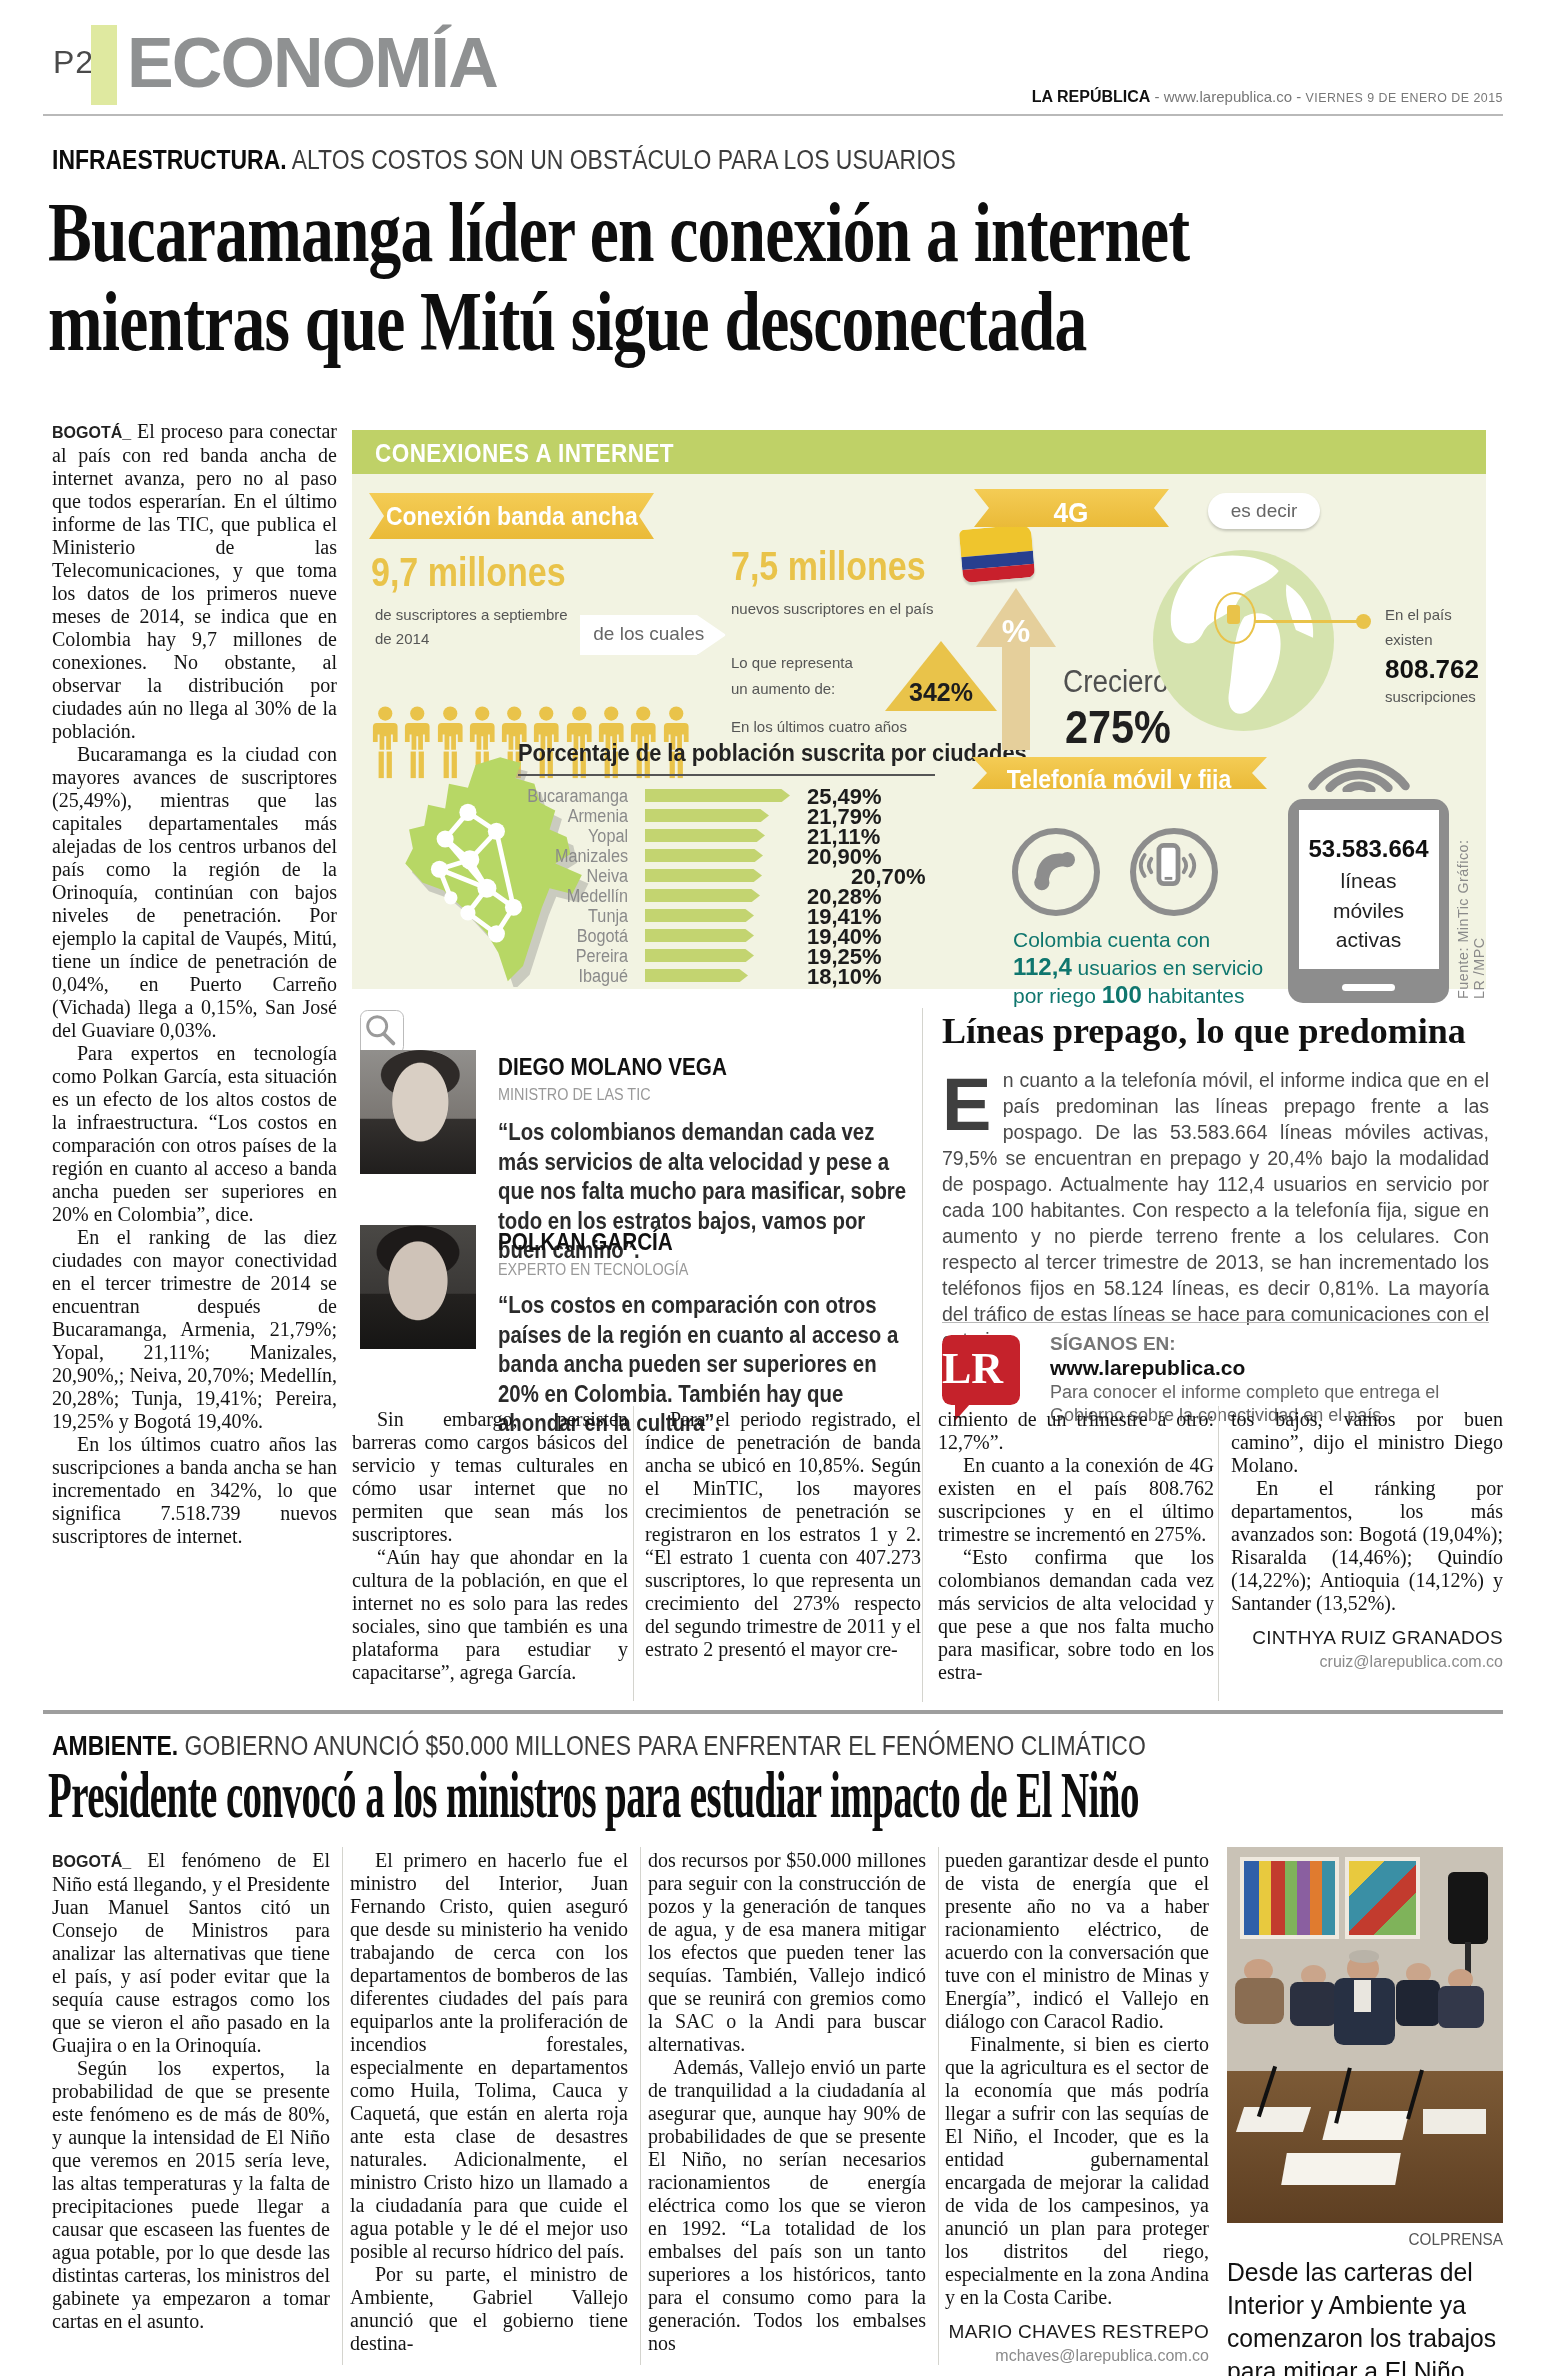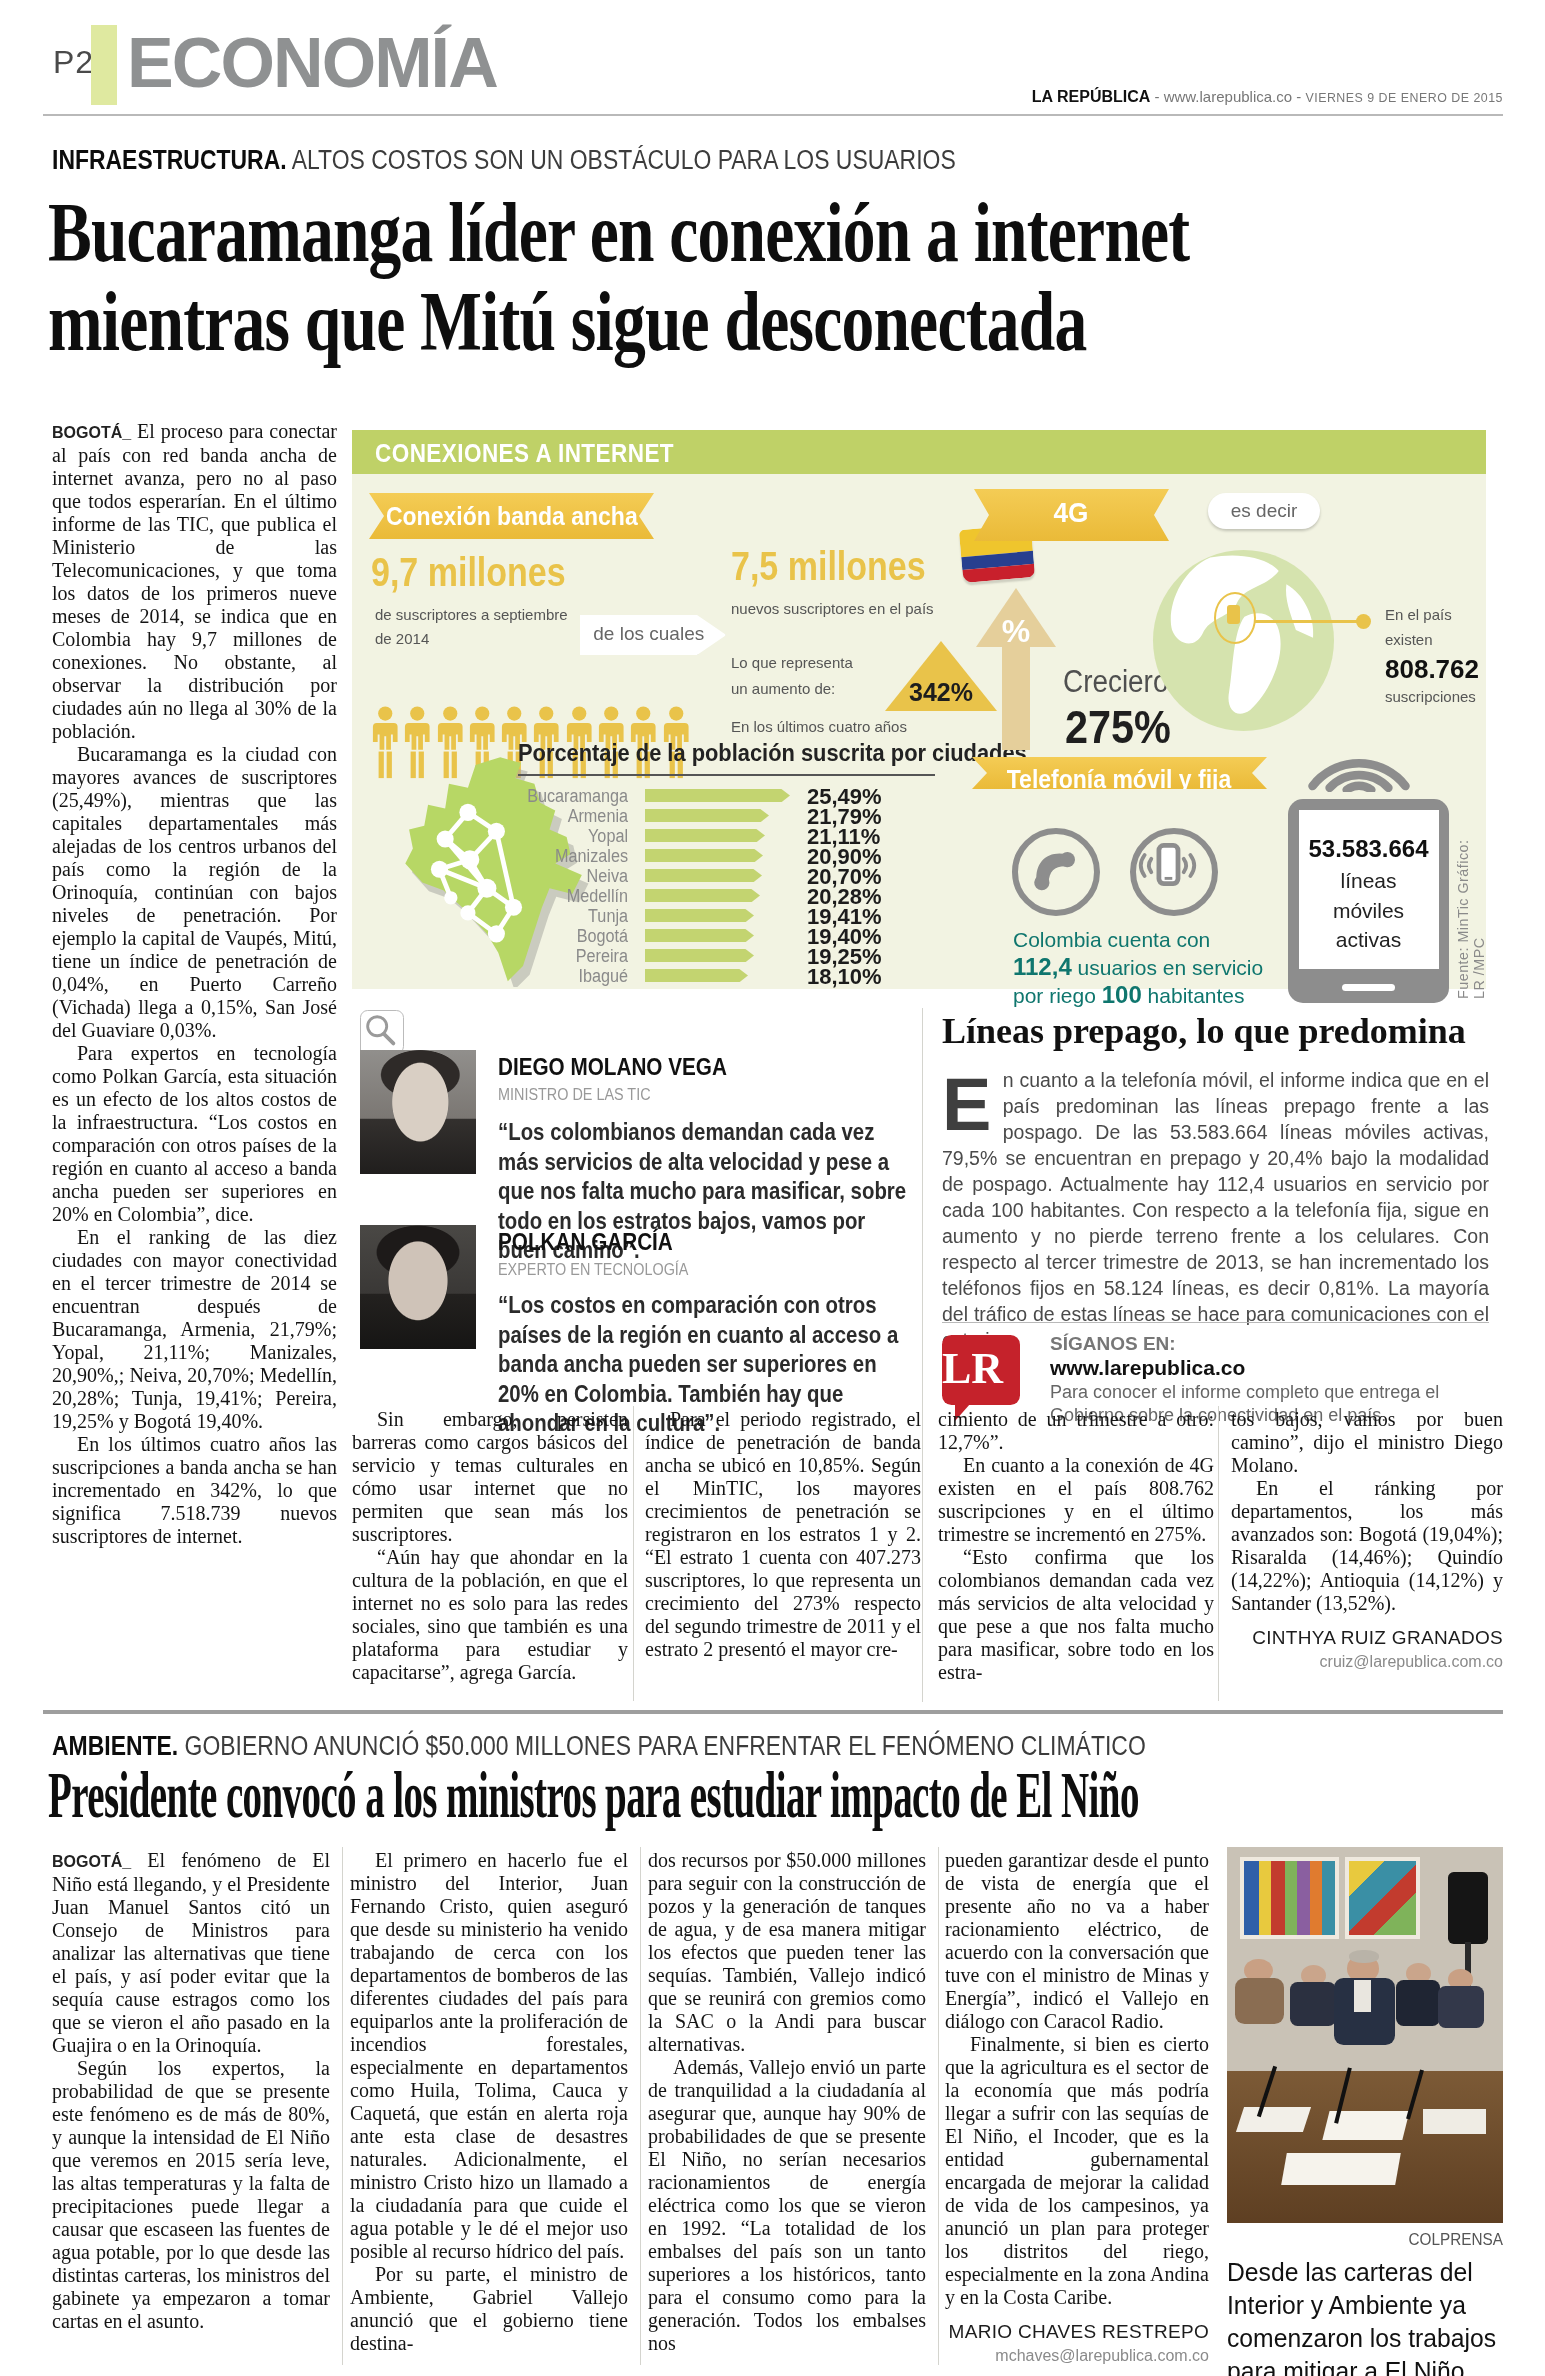--- a/index.html
+++ b/index.html
@@ -280,21 +280,21 @@
           <div class="cval" style="top: -1.9px;">21,11%</div>
         </div>
         <div class="crow" style="left: 0px; top: 60px; width: 590px;">
           <div class="clabel" style="left: 95px; top: 0px;">Manizales</div>
           <div class="cbar" style="width: 118px; background: rgb(195, 212, 112);"></div>
           <div class="cval" style="top: -1.9px;">20,90%</div>
         </div>
         <div class="crow" style="left: 0px; top: 80px; width: 590px;">
           <div class="clabel" style="left: 95px; top: 0px;">Neiva</div>
           <div class="cbar" style="width: 117px; background: rgb(195, 212, 112);"></div>
-          <div class="cval" style="top: -1.9px;">20,70%</div>
+          <div class="cval" style="top: -1.9px; margin-left: 44px;">20,70%</div>
         </div>
         <div class="crow" style="left: 0px; top: 100px; width: 590px;">
           <div class="clabel" style="left: 95px; top: 0px;">Medellín</div>
           <div class="cbar" style="width: 115px; background: rgb(195, 212, 112);"></div>
           <div class="cval" style="top: -1.9px;">20,28%</div>
         </div>
         <div class="crow" style="left: 0px; top: 120px; width: 590px;">
           <div class="clabel" style="left: 95px; top: 0px;">Tunja</div>
           <div class="cbar" style="width: 109px; background: rgb(195, 212, 112);"></div>
           <div class="cval" style="top: -1.9px;">19,41%</div>
@@ -309,21 +309,21 @@
           <div class="cbar" style="width: 109px; background: rgb(195, 212, 112);"></div>
           <div class="cval" style="top: -1.9px;">19,25%</div>
         </div>
         <div class="crow" style="left: 0px; top: 180px; width: 590px;">
           <div class="clabel" style="left: 95px; top: 0px;">Ibagué</div>
           <div class="cbar" style="width: 103px; background: rgb(195, 212, 112);"></div>
           <div class="cval" style="top: -1.9px;">18,10%</div>
         </div>
       </div>
 
-    <div class="ribbon" style="left:622px;top:59px;width:195px;height:52px;font-size:28.5px;line-height:46px;"><span>4G</span></div>
+    <div class="ribbon" style="left:622px;top:59px;width:195px;height:38px;font-size:28.5px;line-height:46px;"><span>4G</span></div>
     <div class="pill" style="left:856px;top:63px;width:112px;height:36px;line-height:36px;">es decir</div>
     <div class="up-arrow" style="left:624px;top:158px;">
       <div class="head"></div>
         <div class="shaft"></div>
       <div class="pct">%</div>
     </div>
     <div class="abs" style="left:711px;top:234px;font-size:31px;color:#4f4f4f;"><span class="cx9">Crecieron</span></div>
     <div class="abs" style="left:713px;top:270px;font-size:46px;font-weight:700;color:#1f1f1f;"><span class="cx9">275%</span></div>
     <div class="globe" style="left:801px;top:120px;width:181px;height:181px;">
       <svg width="181" height="181" viewBox="0 0 190 190">

